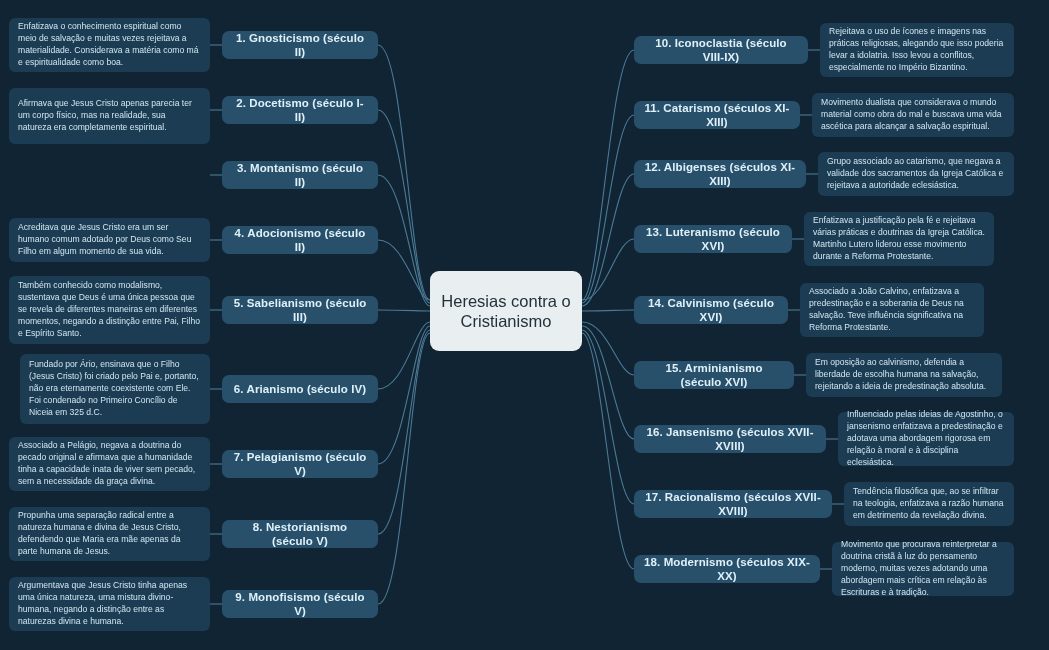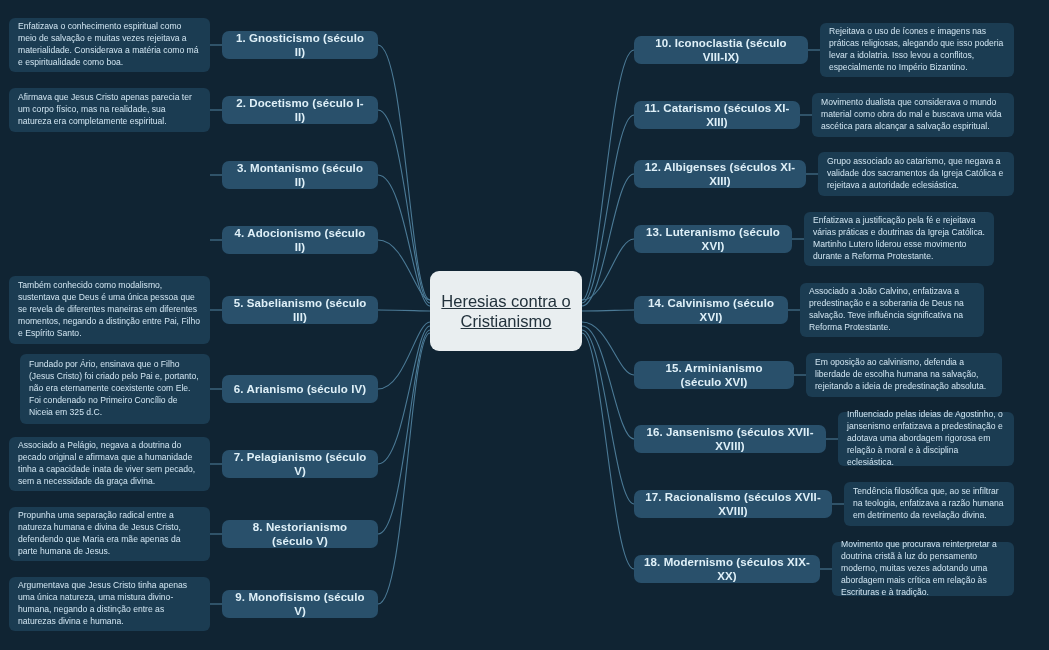--- a/index.html
+++ b/index.html
@@ -68,21 +68,20 @@
     color: #22323c;
     display: flex;
     align-items: center;
     justify-content: center;
     text-align: center;
     font-size: 16.5px;
     line-height: 1.22;
     font-weight: 400;
     padding: 4px 8px;
     box-sizing: border-box;
-    text-decoration: underline;
   }
 </style>
 </head>
 <body>
 
 <div id="canvas">
   <svg class="links" viewBox="0 0 1049 650">
     <g fill="none" stroke="#4b7a96" stroke-width="1.1">
 
       <path d="M378 45 C 405 45 410 300 430 300"></path>
@@ -123,22 +122,25 @@
       <path d="M794 375 L 806 375"></path>
       <path d="M826 439 L 838 439"></path>
       <path d="M832 504 L 844 504"></path>
       <path d="M820 569 L 832 569"></path>
     </g>
   </svg>
 
   <div class="desc" style="left:9px; top:18px; width:201px; height:54px;">
       <span>Enfatizava o conhecimento espiritual como meio de salvação e muitas vezes rejeitava a materialidade. Considerava a matéria como má e espiritualidade como boa.</span>
     </div>
-  <div class="desc" style="left:9px; top:88px; width:201px; height:44px;border-radius:6px;">
+  <div class="desc" style="left:9px; top:88px; width:201px; height:56px;border-radius:6px;">
       <span>Afirmava que Jesus Cristo apenas parecia ter um corpo físico, mas na realidade, sua natureza era completamente espiritual.</span>
+    </div>
+  <div class="desc" style="left:9px; top:218px; width:201px; height:44px;">
+      <span>Acreditava que Jesus Cristo era um ser humano comum adotado por Deus como Seu Filho em algum momento de sua vida.</span>
     </div>
   <div class="desc" style="left:9px; top:276px; width:201px; height:68px;">
       <span>Também conhecido como modalismo, sustentava que Deus é uma única pessoa que se revela de diferentes maneiras em diferentes momentos, negando a distinção entre Pai, Filho e Espírito Santo.</span>
     </div>
   <div class="desc" style="left:20px; top:354px; width:190px; height:70px;">
       <span>Fundado por Ário, ensinava que o Filho (Jesus Cristo) foi criado pelo Pai e, portanto, não era eternamente coexistente com Ele. Foi condenado no Primeiro Concílio de Niceia em 325 d.C.</span>
     </div>
   <div class="desc" style="left:9px; top:437px; width:201px; height:54px;">
       <span>Associado a Pelágio, negava a doutrina do pecado original e afirmava que a humanidade tinha a capacidade inata de viver sem pecado, sem a necessidade da graça divina.</span>
     </div>

